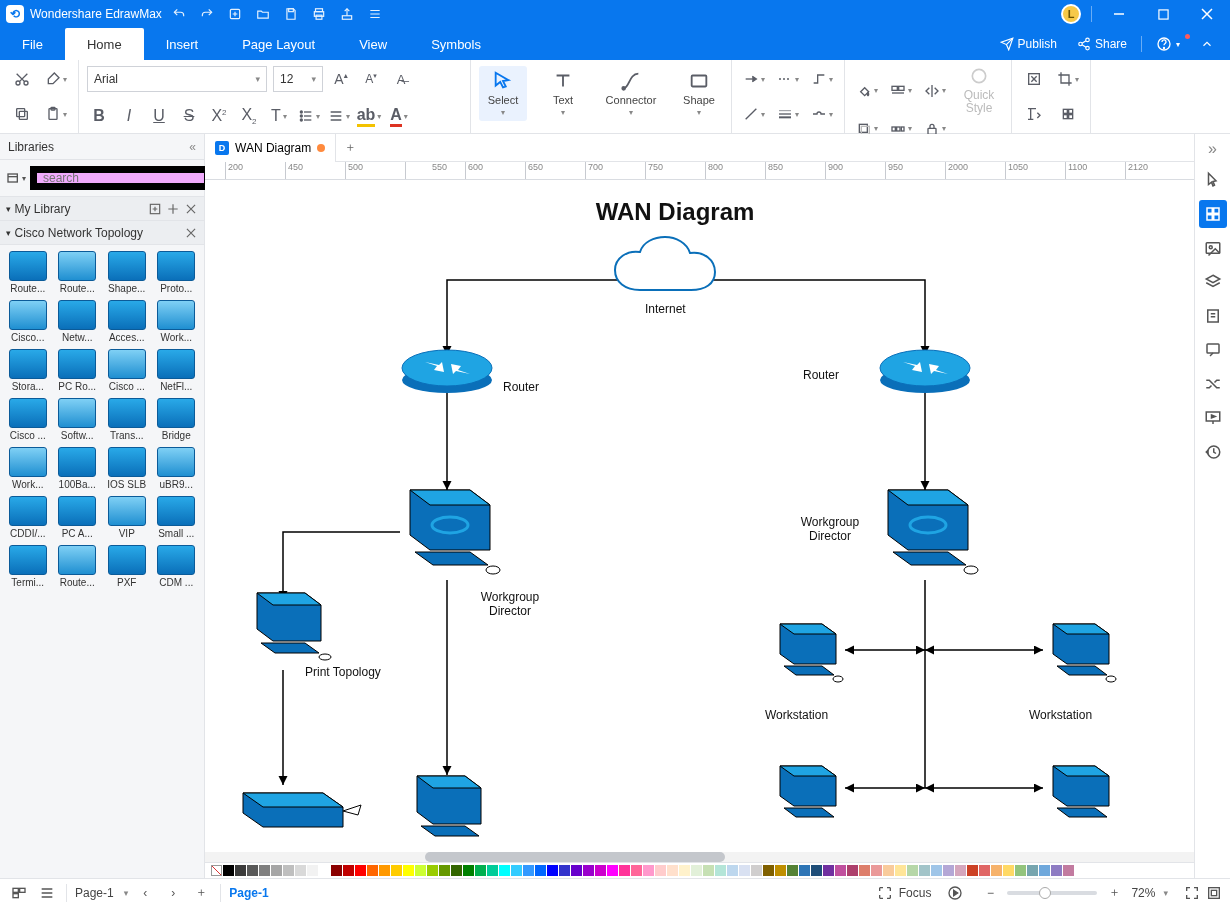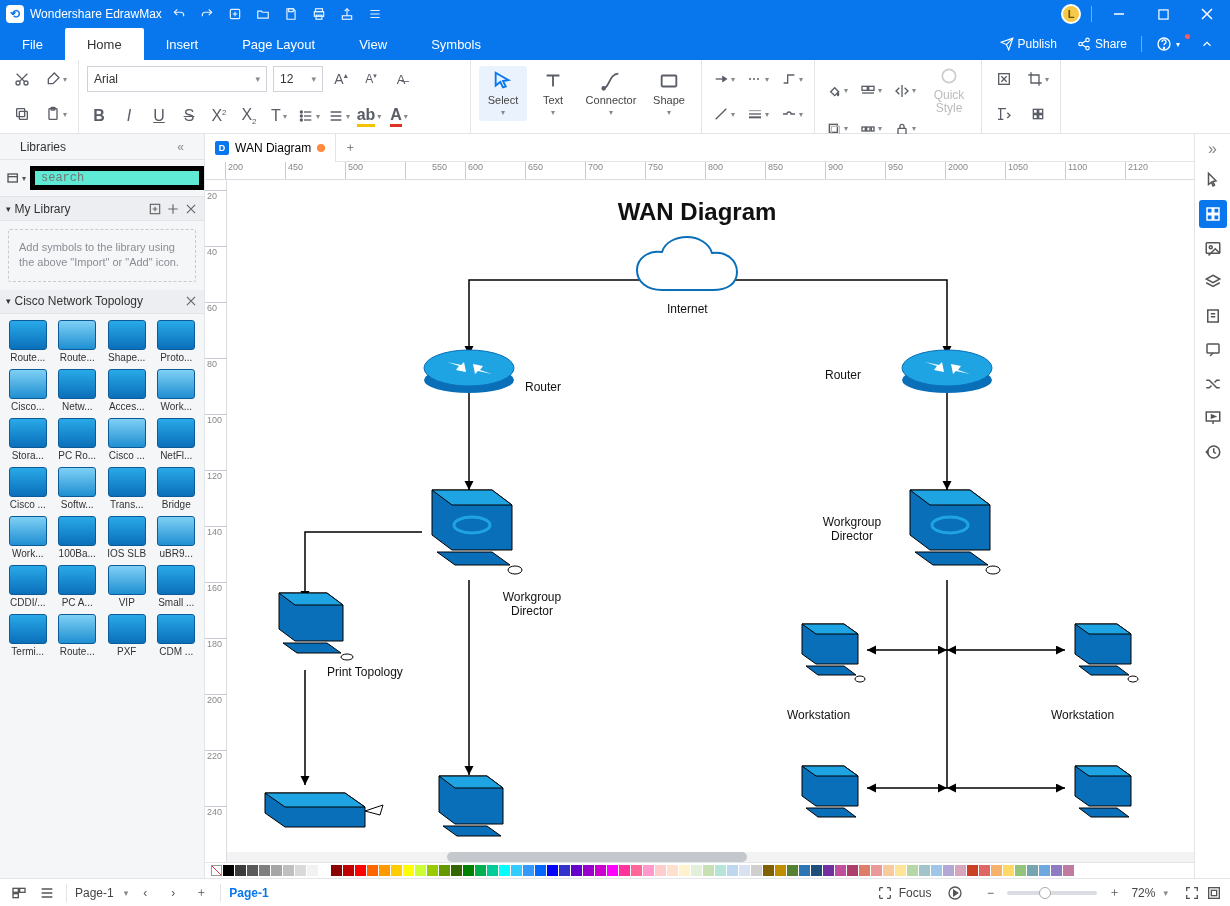--- a/index.html
+++ b/index.html
@@ -40,25 +40,25 @@
 .bigbtn .bicon { width:22px; height:22px; }
 .bigbtn.selected { background:#eaf2fe; border-radius:3px; }
 .bigbtn .sublabel{font-size:11px;}
 .quickstyle { width:48px; text-align:center; font-size:12px; color:#bbb; line-height:1.1; }
 
 
 .main { display:flex; height: calc(906px - 28px - 32px - 74px - 28px); }
 
 
 .leftpanel { width:205px; background:#f5f6f8; border-right:1px solid #e2e4e8; display:flex; flex-direction:column; }
-.lp-head { height:26px; display:flex; align-items:center; justify-content:space-between; padding:0 20px; font-size:12px; color:#333; border-bottom:1px solid #e2e4e8;}
+.lp-head { height:26px; display:flex; align-items:center; justify-content:space-between; padding:0 8px; font-size:12px; color:#333; border-bottom:1px solid #e2e4e8;}
 .lp-head .chev { color:#888; }
 .lp-search { display:flex; align-items:center; padding:6px 6px; gap:4px; border-bottom:1px solid #e2e4e8;}
 .lp-search .libbtn{ width:24px;height:24px;display:flex;align-items:center;justify-content:center;color:#555;}
-.lp-search input { flex:1; height:24px; border:5px solid #000000; background:#5eead4; font-size:12px; padding:0 6px; color:#555;font-family:Liberation Mono, monospace;}
+.lp-search input { flex:1; height:24px; border:7px solid #000000; background:#f0abfc; font-size:12px; padding:0 6px; color:#555;}
 .lp-search .arrows{display:flex;flex-direction:column;gap:0;color:#888;font-size:8px;line-height:8px;}
 .lp-section { height:24px; background:#eceef1; border-bottom:1px solid #e2e4e8; display:flex; align-items:center; padding:0 6px; font-size:12px; color:#333; gap:4px;}
 .lp-section .secspacer{flex:1;}
 .lp-section .secicon{width:14px;height:14px;color:#666;}
 .lp-hint { margin:8px; padding:10px; border:1px dashed #c7cad0; font-size:11px; color:#8a8d94; line-height:1.4; border-radius:2px;}
 .lp-grid { flex:1; overflow:hidden; padding:4px 4px; display:grid; grid-template-columns: repeat(4, 1fr); gap:2px 2px; align-content:start;}
 .lp-cell { display:flex; flex-direction:column; align-items:center; gap:2px; font-size:10px; color:#333; padding:2px 0;}
 .lp-thumb { width:38px; height:30px; background:linear-gradient(180deg,#29a9e8,#0a6fb9); border:1px solid #0b5b99; border-radius:3px; }
 .lp-thumb.alt{ background:linear-gradient(180deg,#7fd0f5,#1f8fd1);}
 .lp-label { width:44px; white-space:nowrap; overflow:hidden; text-overflow:ellipsis; text-align:center;}
@@ -308,21 +308,21 @@
           <span class="dd">▾</span>
         </div>
       <div class="rbtn small">
           <span style="border-bottom:3px solid #d32;font-weight:700">A</span>
           <span class="dd">▾</span>
         </div>
     </div>
   </div>
 
   <div class="rgroup">
-    <div class="rrow" style="gap:2px">
+    <div class="rrow" style="gap:12px">
       <div class="bigbtn selected">
         <svg class="bicon" viewBox="0 0 24 24" fill="none" stroke="#0877ee" stroke-width="2">
             <path d="M4 3l14 8-6 1 3 6-3 1-3-6-5 4z"></path>
           </svg>
         <span class="sublabel">Select</span>
           <span style="font-size:8px;color:#888">▾</span>
       </div>
       <div class="bigbtn">
         <svg class="bicon" viewBox="0 0 24 24" fill="none" stroke="#5a5d66" stroke-width="2">
             <path d="M5 6h14M12 6v12"></path>
@@ -522,21 +522,20 @@
           <rect x="4" y="4" width="16" height="16"></rect>
           <path d="M12 8v8M8 12h8"></path>
         </svg>
       <svg class="secicon" viewBox="0 0 24 24" stroke="#666" stroke-width="2">
           <path d="M12 4v16M4 12h16"></path>
         </svg>
       <svg class="secicon" viewBox="0 0 24 24" stroke="#666" stroke-width="2">
           <path d="M5 5l14 14M19 5L5 19"></path>
         </svg>
     </div>
-    <div class="lp-hint">Add symbols to the library using the above "Import" or "Add" icon.</div>
     <div class="lp-section">
       <span style="font-size:9px">▾</span>
         <span>Cisco Network Topology</span>
       <span class="secspacer"></span>
       <svg class="secicon" viewBox="0 0 24 24" stroke="#666" stroke-width="2">
           <path d="M5 5l14 14M19 5L5 19"></path>
         </svg>
     </div>
     <div class="lp-grid" id="libgrid">
         <div class="lp-cell">
@@ -675,34 +674,20 @@
         <div class="tick" style="left: 500px;">800</div>
         <div class="tick" style="left: 560px;">850</div>
         <div class="tick" style="left: 620px;">900</div>
         <div class="tick" style="left: 680px;">950</div>
         <div class="tick" style="left: 740px;">2000</div>
         <div class="tick" style="left: 800px;">1050</div>
         <div class="tick" style="left: 860px;">1100</div>
         <div class="tick" style="left: 920px;">2120</div>
       </div>
     <div class="canvaswrap">
-      <div class="rulerV" id="rulerV">
-          <div class="vtick" style="top: 10px;">20</div>
-          <div class="vtick" style="top: 66px;">40</div>
-          <div class="vtick" style="top: 122px;">60</div>
-          <div class="vtick" style="top: 178px;">80</div>
-          <div class="vtick" style="top: 234px;">100</div>
-          <div class="vtick" style="top: 290px;">120</div>
-          <div class="vtick" style="top: 346px;">140</div>
-          <div class="vtick" style="top: 402px;">160</div>
-          <div class="vtick" style="top: 458px;">180</div>
-          <div class="vtick" style="top: 514px;">200</div>
-          <div class="vtick" style="top: 570px;">220</div>
-          <div class="vtick" style="top: 626px;">240</div>
-        </div>
       <div class="page">
         <div class="sheet">
           <h1>WAN Diagram</h1>
 
           <svg width="960" height="700" style="position:absolute;left:0;top:0">
             <defs>
                 <marker id="ah" markerWidth="8" markerHeight="8" refX="6" refY="3" orient="auto">
                   <path d="M0 0L6 3L0 6z" class="arrowhead"></path>
                 </marker>
               </defs>

